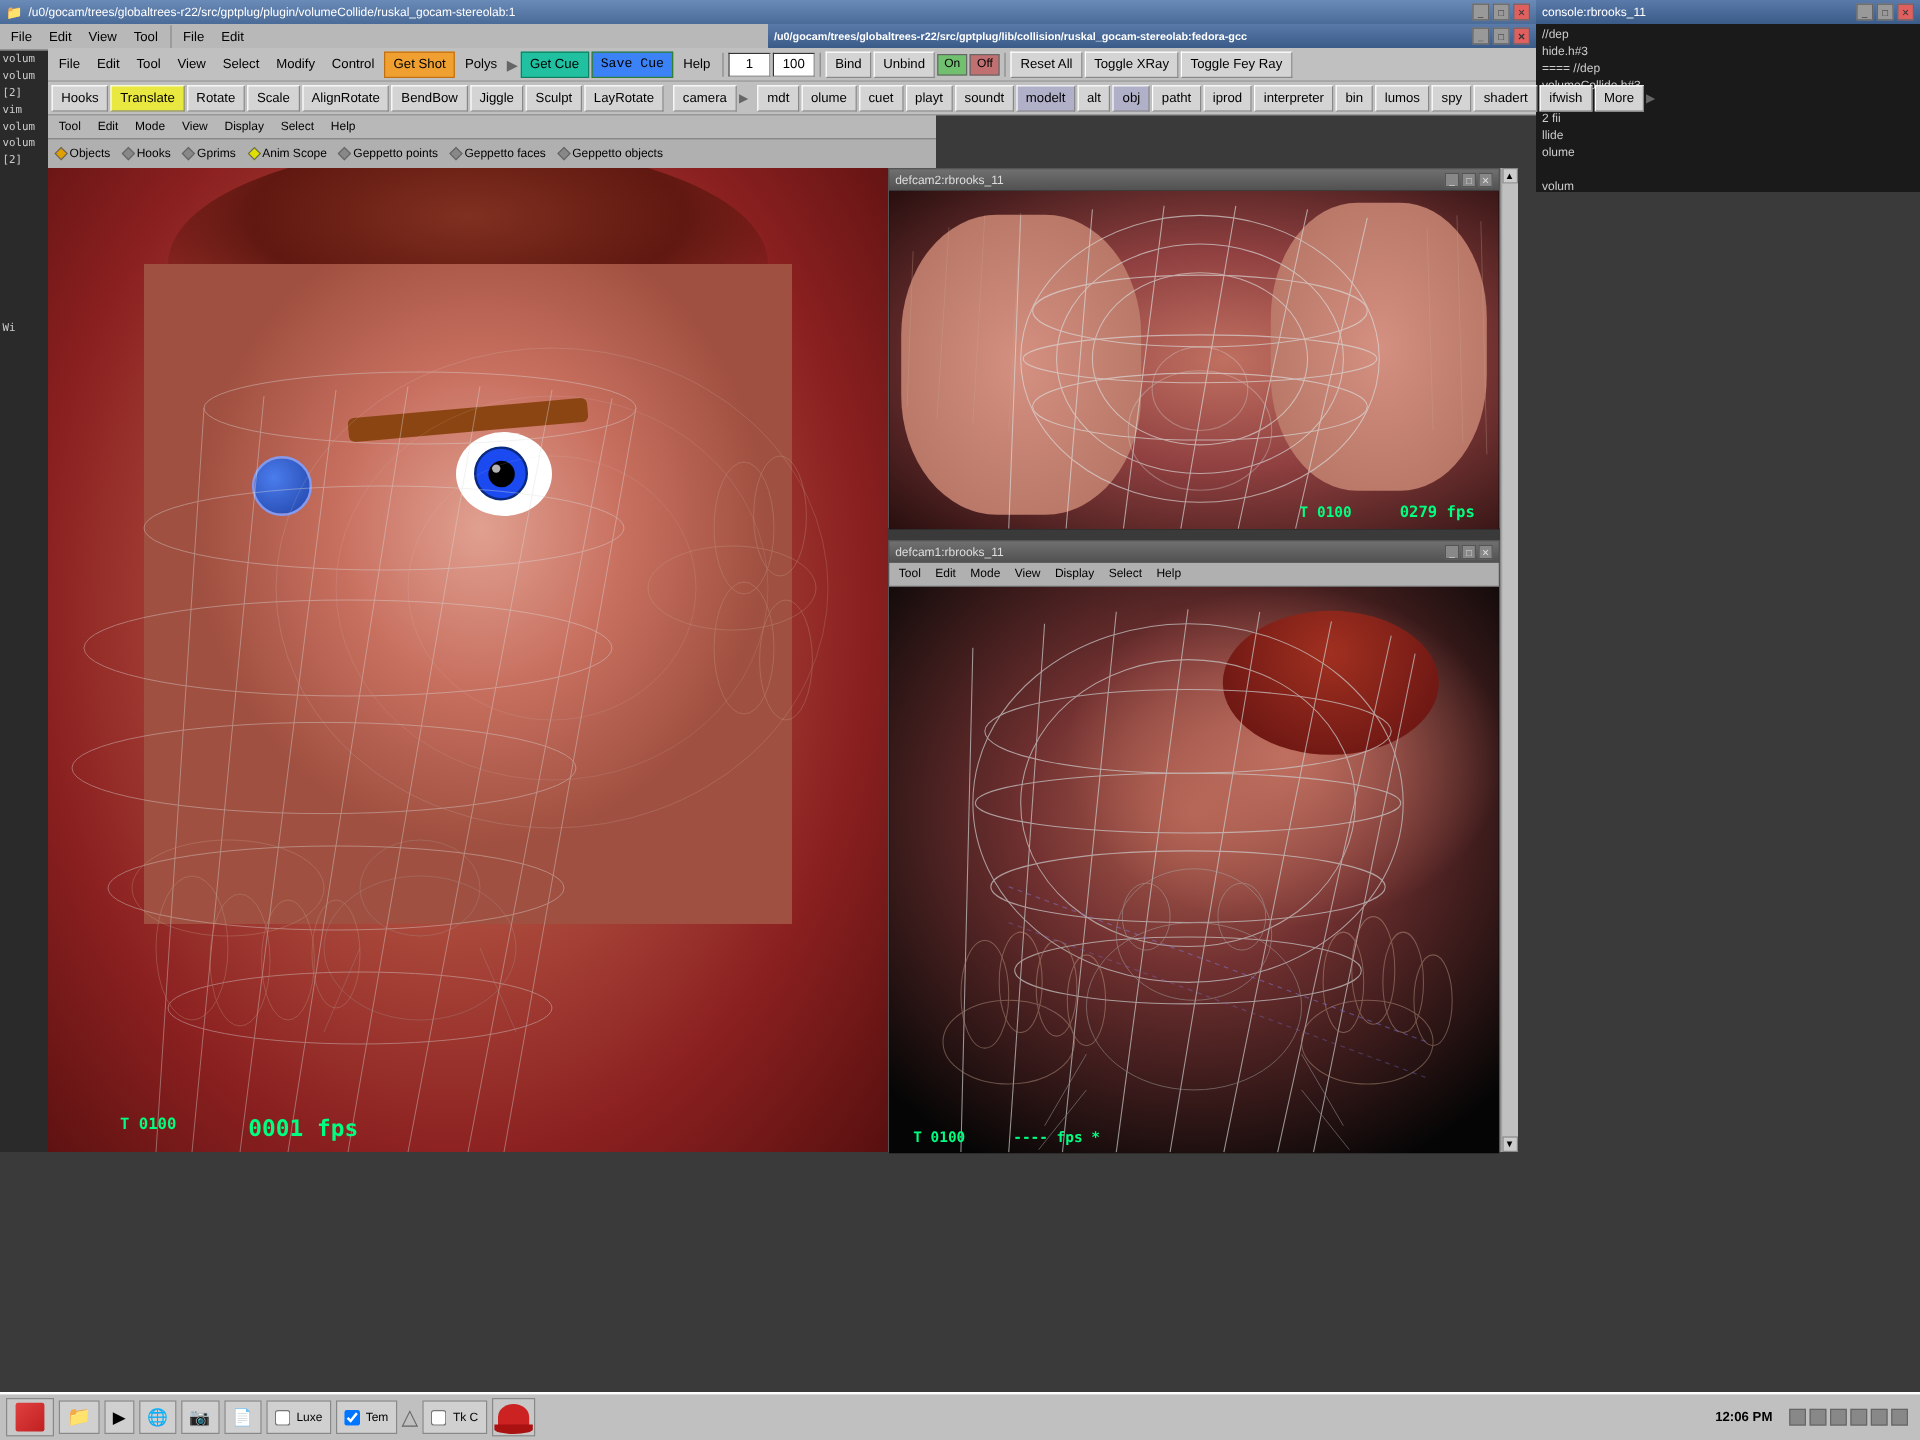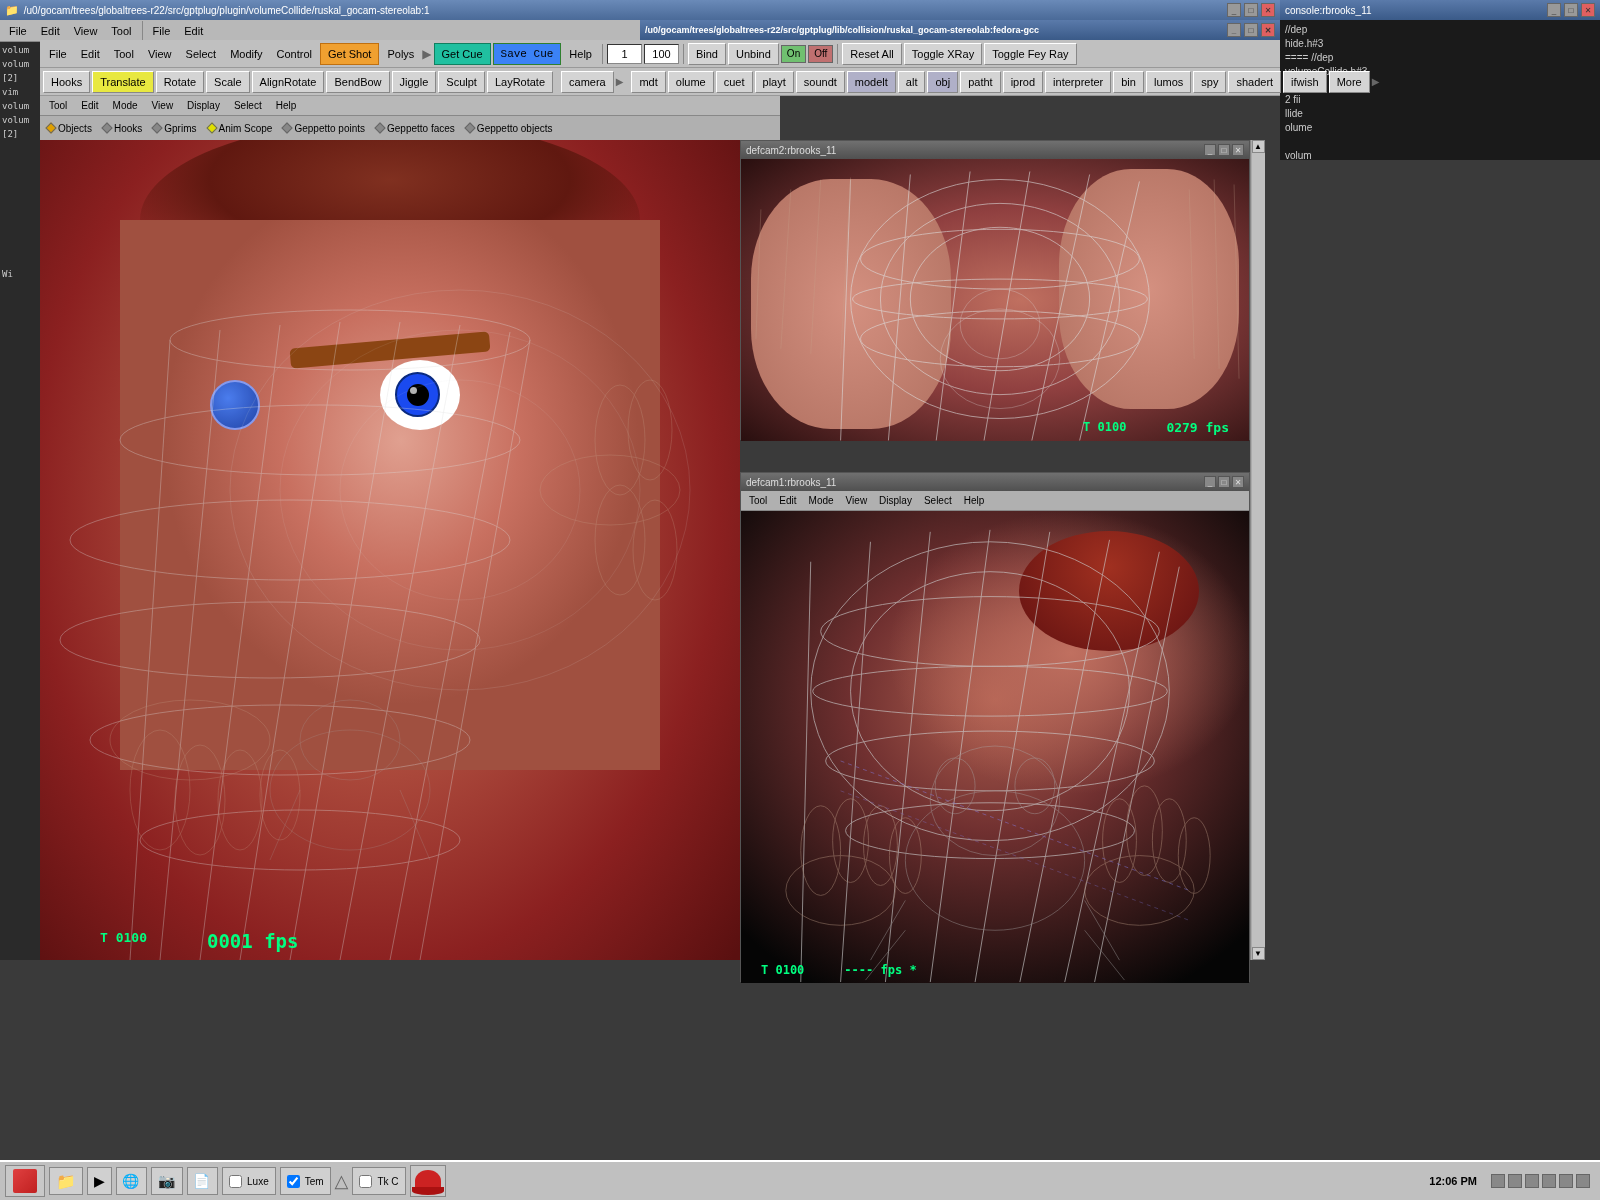--- a/index.html
+++ b/index.html
@@ -497,21 +497,21 @@
       </svg>
 
       <div style="position:absolute; bottom:6px; right:20px; display:flex; gap:40px;">
         <span style="color:#00ff80; font-family:monospace; font-size:12px; font-weight:bold;">T 0100</span>
         <span style="color:#00ff80; font-family:monospace; font-size:13px; font-weight:bold;">0279 fps</span>
       </div>
     </div>
   </div>
 </div>
 
-<div style="position:absolute; top:472px; left:740px; width:510px; height:510px; border:1px solid #555;">
+<div style="position:absolute; top:450px; left:740px; width:510px; height:510px; border:1px solid #555;">
   <div class="sub-window-titlebar">
     <span>defcam1:rbrooks_11</span>
     <div class="sub-win-btns">
       <div class="sub-tb-btn">_</div>
       <div class="sub-tb-btn">□</div>
       <div class="sub-tb-btn">✕</div>
     </div>
   </div>
 
   <div class="sub-menubar">

